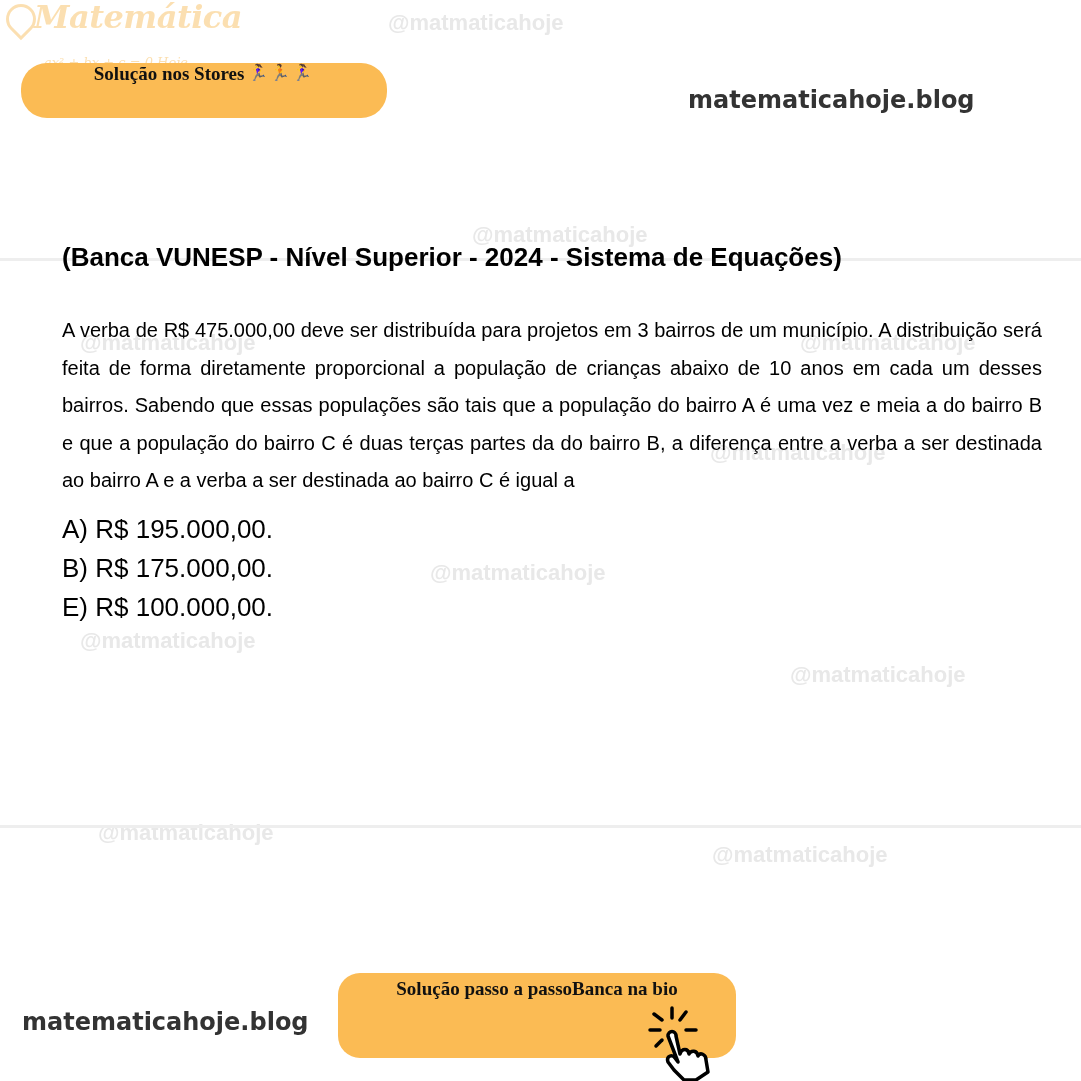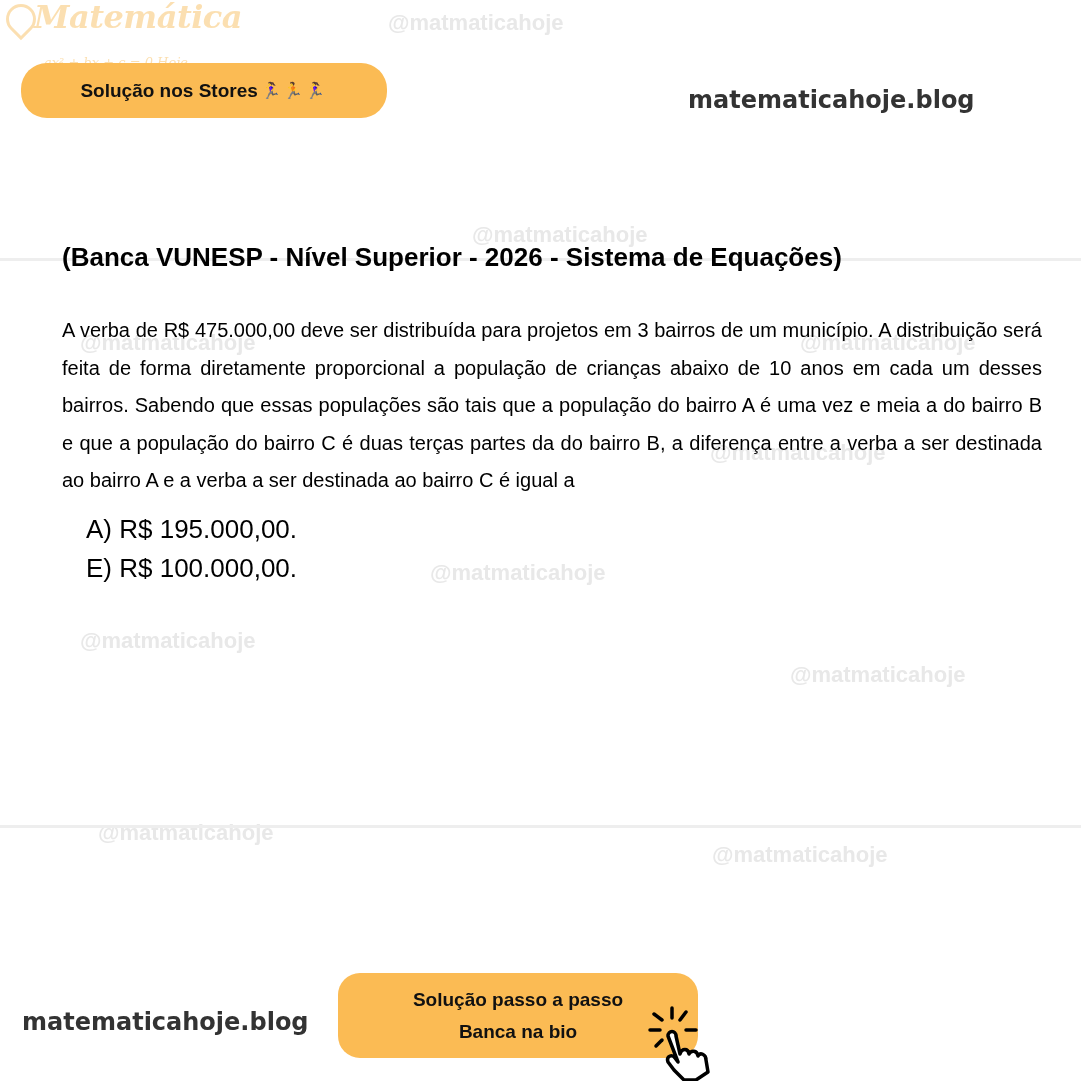--- a/index.html
+++ b/index.html
@@ -3,31 +3,31 @@
 <meta charset="utf-8">
 <style>
   html, body { margin:0; padding:0; }
   body { width:1081px; height:1081px; background:#ffffff; position:relative; overflow:hidden; font-family:"Liberation Sans", sans-serif; }
   .logo { position:absolute; left:4px; top:0; width:220px; height:50px; opacity:0.35;font-style:italic; }
   .logo-title { position:absolute; left:30px; top:-2px; font-family:"DejaVu Serif", serif; font-weight:bold; font-size:32px; color:#f5a623; letter-spacing:-0.5px; }
   .logo-sub { position:absolute; left:40px; top:30px; font-family:"DejaVu Serif", serif; font-size:13px; color:#f5a623;margin-top:25px; }
   .logo-pin { position:absolute; left:2px; top:4px; width:24px; height:24px; border:3px solid #f5a623; border-radius:50% 50% 50% 0; transform:rotate(-45deg); }
   .wm { position:absolute; font-family:Liberation Sans, sans-serif; font-weight:bold; font-size:22px; color:#e8e8e8; z-index:0; }
   .hline { position:absolute; left:0; width:1081px; height:3px; background:#eeeeee; z-index:0; }
-  .pill { position:absolute; background:#fbbb54; border-radius:26px; display:flex; align-items:center; justify-content:center; font-family:Liberation Sans, sans-serif; font-weight:bold; color:#111; }
+  .pill { position:absolute; background:#fbbb54; border-radius:26px; display:flex; justify-content:center; font-family:Liberation Serif, serif; font-weight:bold; color:#111; }
   .stores { left:21px; top:63px; width:366px; height:55px; font-size:19px; }
   .stores .runners { margin-left:4px; font-size:16px; color:#d94030; letter-spacing:2px; }
   .blog-top { position:absolute; left:688px; top:86px; font-family:"DejaVu Sans", sans-serif; font-weight:bold; font-size:24px; color:#333; }
   .content { position:absolute; left:62px; top:235px; width:980px; z-index:1; color:#000; }
   .title { font-weight:bold; font-size:26px; margin:0; line-height:44px; }
   .body-text { font-size:20px; line-height:37.5px; text-align:justify; margin-top:33px; }
   .options { margin-top:10px; font-size:26px; line-height:39px; }
-  .opt { display:block;margin-left:24px; }
+  .opt { display:block; }
   .blog-bottom { position:absolute; left:22px; top:1008px; font-family:"DejaVu Sans", sans-serif; font-weight:bold; font-size:24px; color:#333; }
-  .passo { left:338px; top:973px; width:360px; height:85px; flex-direction:column; font-size:19px; line-height:32px; border-radius:22px; }
+  .passo { left:338px; top:973px; width:398px; height:85px; flex-direction:row; font-size:19px; line-height:32px; border-radius:22px; }
   .hand { position:absolute; left:642px; top:1000px; width:90px; height:81px; }
 </style>
 </head>
 <body>
 
 <div class="logo">
   <div class="logo-pin"></div>
   <div class="logo-title">Matemática</div>
   <div class="logo-sub">ax² + bx + c = 0 Hoje</div>
 </div>
@@ -45,24 +45,25 @@
 <div class="hline" style="top:258px;"></div>
 <div class="hline" style="top:825px;"></div>
 
 <div class="pill stores">
   <span>Solução nos Stores</span>
   <span class="runners">🏃‍♀️🏃🏃‍♀️</span>
 </div>
 <div class="blog-top">matematicahoje.blog</div>
 
 <div class="content">
-  <h1 class="title">(Banca VUNESP - Nível Superior - 2026 - Sistema de Equações)</h1>
+  <h1 class="title">(Banca VUNESP - Nível Superior - 2024 - Sistema de Equações)</h1>
   <div class="body-text">A verba de R$ 475.000,00 deve ser distribuída para projetos em 3 bairros de um município. A distribuição será feita de forma diretamente proporcional a população de crianças abaixo de 10 anos em cada um desses bairros. Sabendo que essas populações são tais que a população do bairro A é uma vez e meia a do bairro B e que a população do bairro C é duas terças partes da do bairro B, a diferença entre a verba a ser destinada ao bairro A e a verba a ser destinada ao bairro C é igual a</div>
   <div class="options">
     <span class="opt">A) R$ 195.000,00.</span>
+    <span class="opt">B) R$ 175.000,00.</span>
     <span class="opt">E) R$ 100.000,00.</span>
   </div>
 </div>
 
 <div class="blog-bottom">matematicahoje.blog</div>
 <div class="pill passo">
   <span>Solução passo a passo</span>
   <span>Banca na bio</span>
 </div>
 <svg class="hand" viewBox="0 0 90 81">

